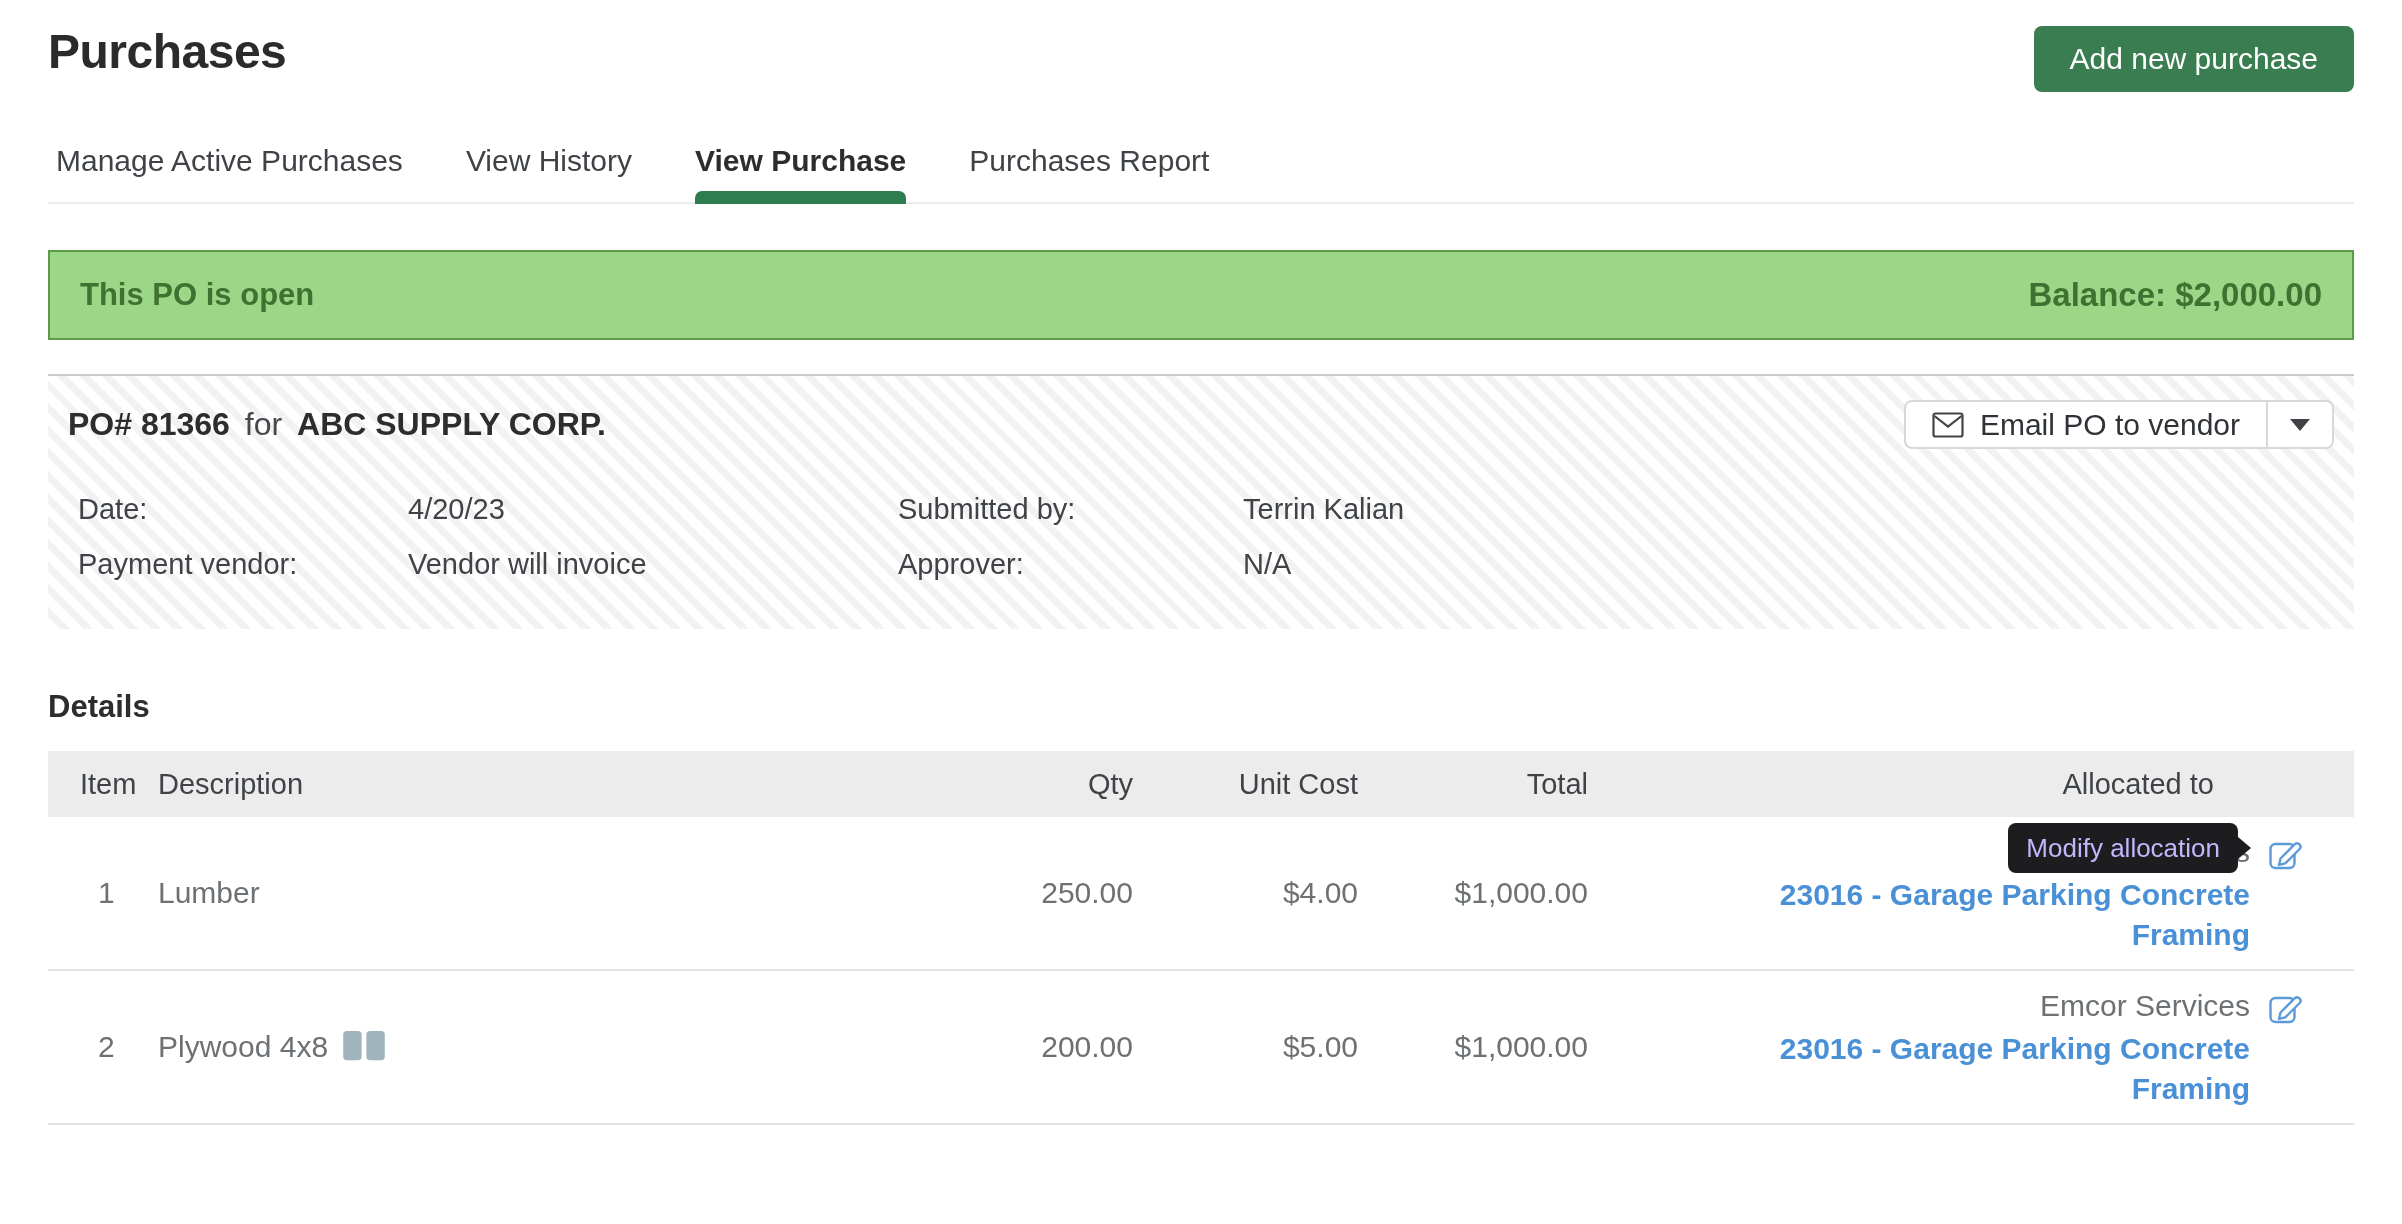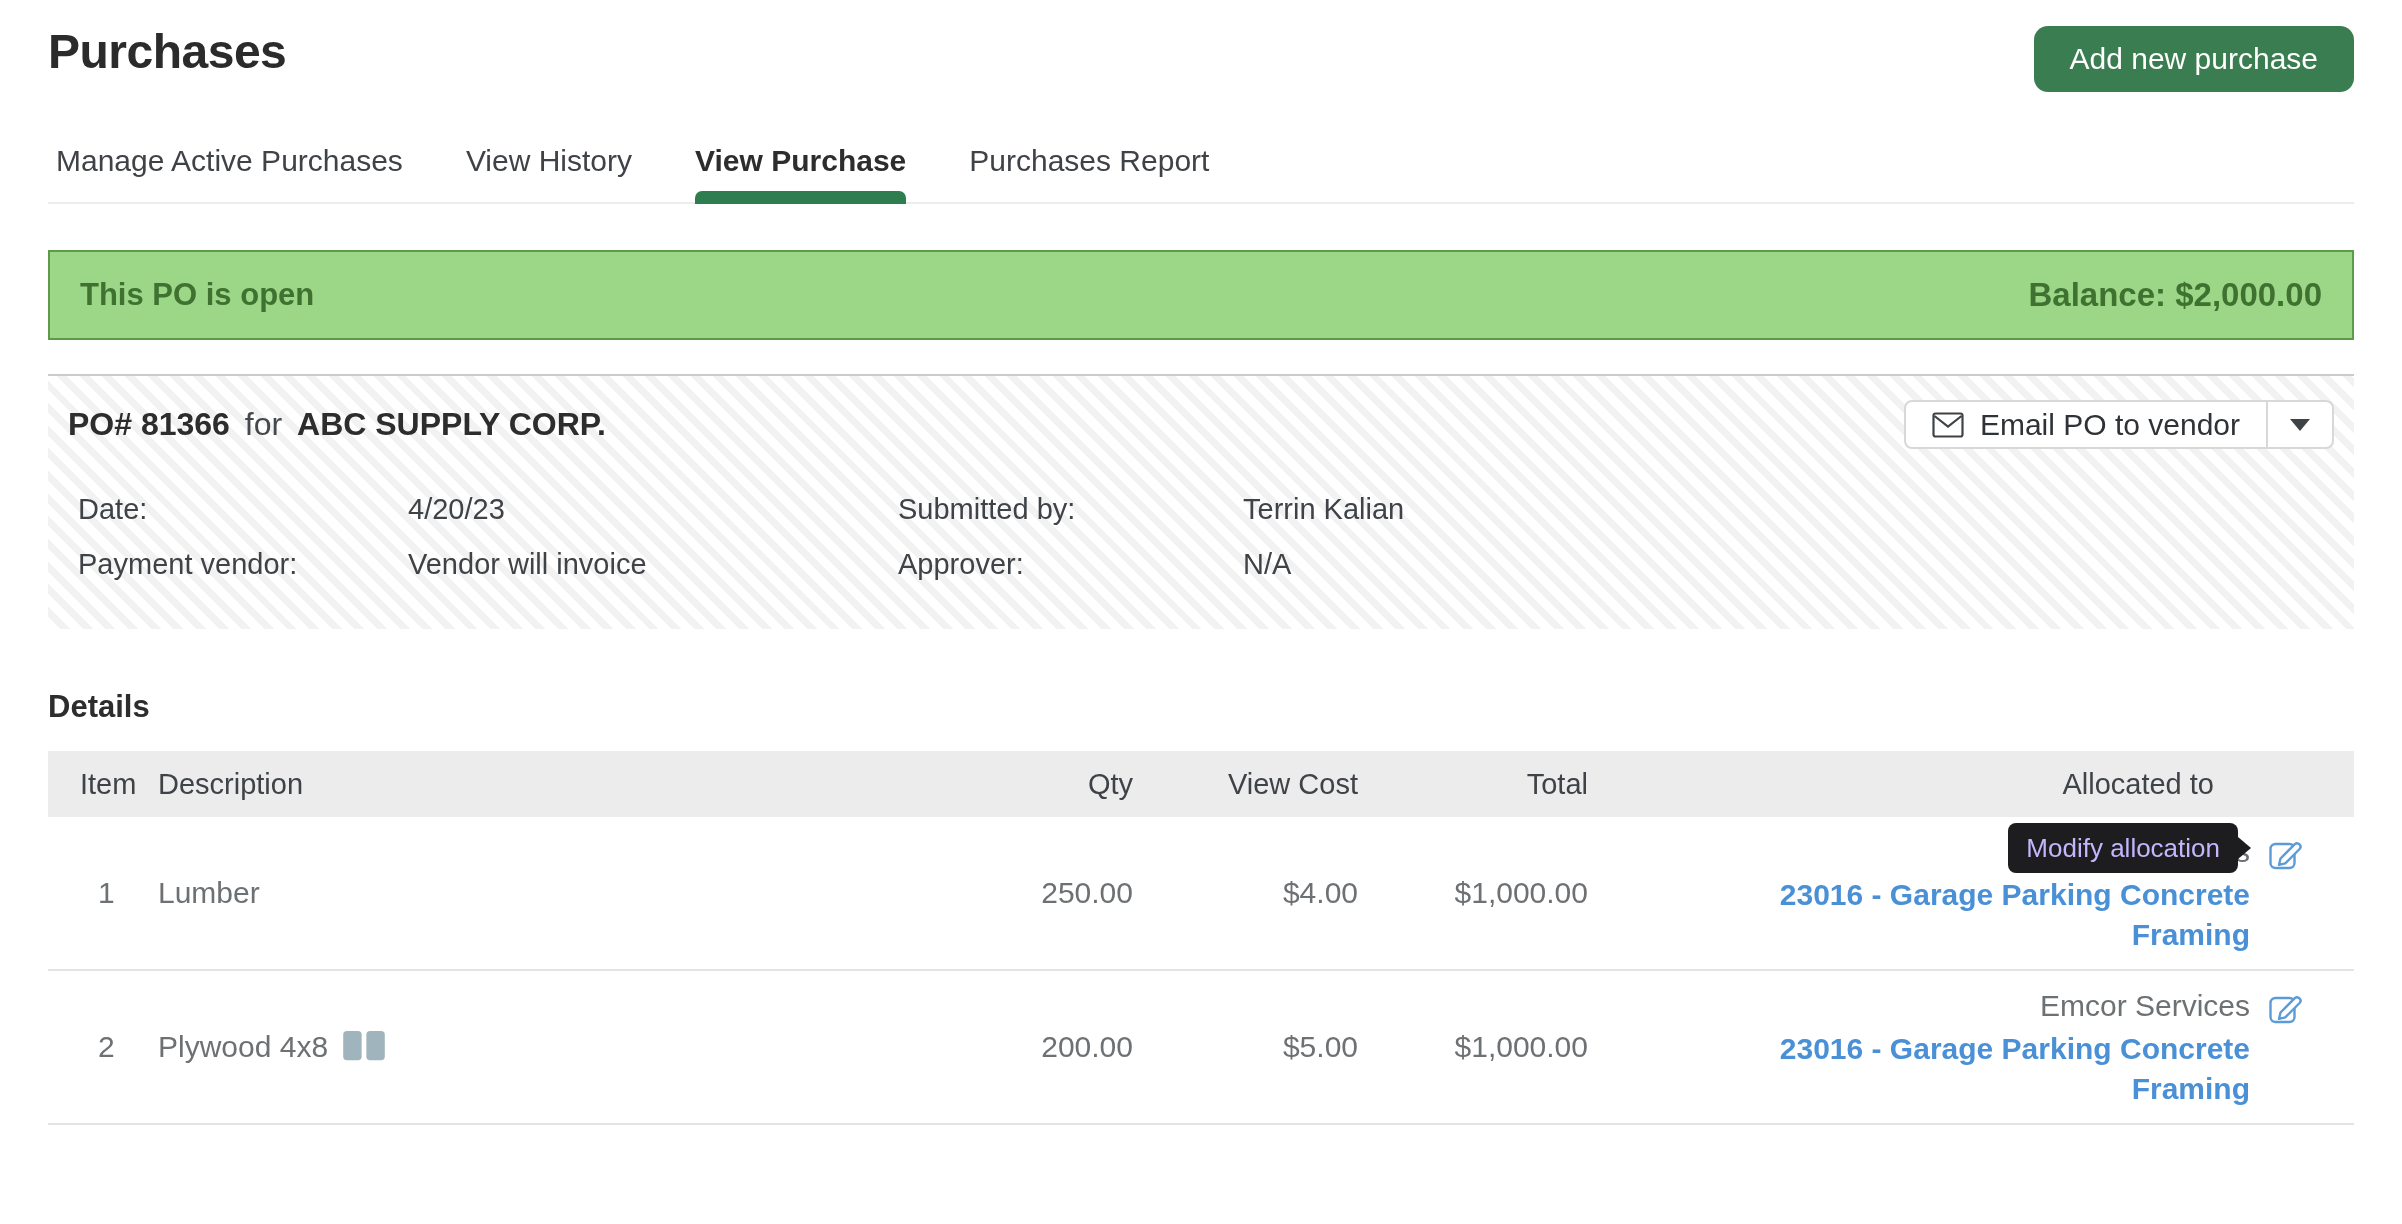--- a/index.html
+++ b/index.html
@@ -20,21 +20,21 @@
   }
   *{box-sizing:border-box;margin:0;padding:0;}
   html,body{width:2402px;height:1224px;background:#ffffff;overflow:hidden;}
   body{font-family:"Liberation Sans","DejaVu Sans",sans-serif;color:var(--dark-text);}
   .page{padding:18px 48px 0;}
 
   
   .top{display:flex;justify-content:space-between;align-items:flex-start;}
   .top h1{font-size:48px;font-weight:700;color:var(--title-text);letter-spacing:-0.5px;padding-top:6px;}
   .btn-primary{margin-top:8px;height:66px;padding:0 36px;background:var(--accent-green);color:#fff;
-    font-family:inherit;font-size:30px;border:none;border-radius:14px;cursor:pointer;}
+    font-family:inherit;font-size:30px;border:none;border-radius:8px;cursor:pointer;}
 
   
   .tabs{display:flex;gap:63px;margin-top:52px;border-bottom:2px solid #ececec;padding:0 8px;}
   .tab{position:relative;font-size:30px;color:var(--dark-text);padding:0 0 24px;cursor:pointer;white-space:nowrap;}
   .tab.active{font-weight:700;color:#2d2d2d;}
   .tab.active .indicator{position:absolute;left:0;right:0;bottom:-2px;height:13px;background:var(--underline-green);
     border-radius:7px 7px 0 0;}
 
   
   .banner{margin-top:46px;height:90px;background:var(--banner-bg);border:2px solid var(--banner-border);
@@ -160,21 +160,21 @@
           <col class="c-qty">
           <col class="c-unit">
           <col class="c-total">
           <col class="c-alloc">
       </colgroup>
       <thead>
         <tr>
           <th class="t-item">Item</th>
           <th class="t-desc">Description</th>
           <th class="t-num">Qty</th>
-          <th class="t-num">View Cost</th>
+          <th class="t-num">Unit Cost</th>
           <th class="t-num">Total</th>
           <th class="t-alloc">Allocated to</th>
         </tr>
       </thead>
       <tbody>
         <tr>
           <td class="c-item">1</td>
           <td>
             <div class="desc-cell">
               <span>Lumber</span>

